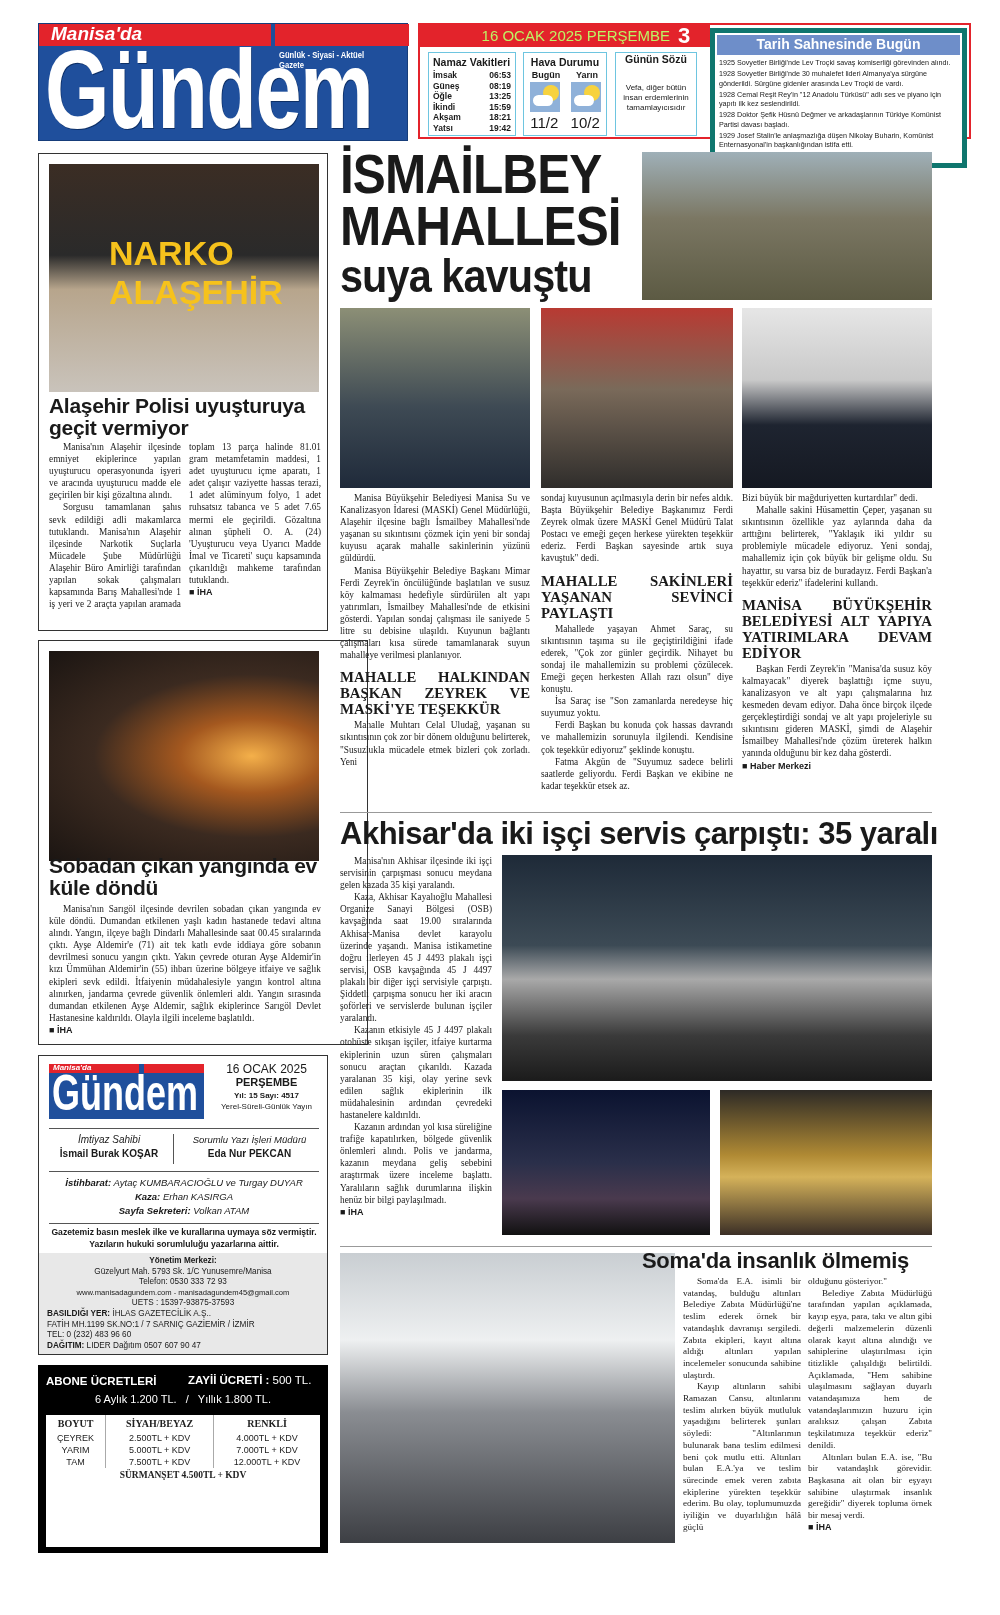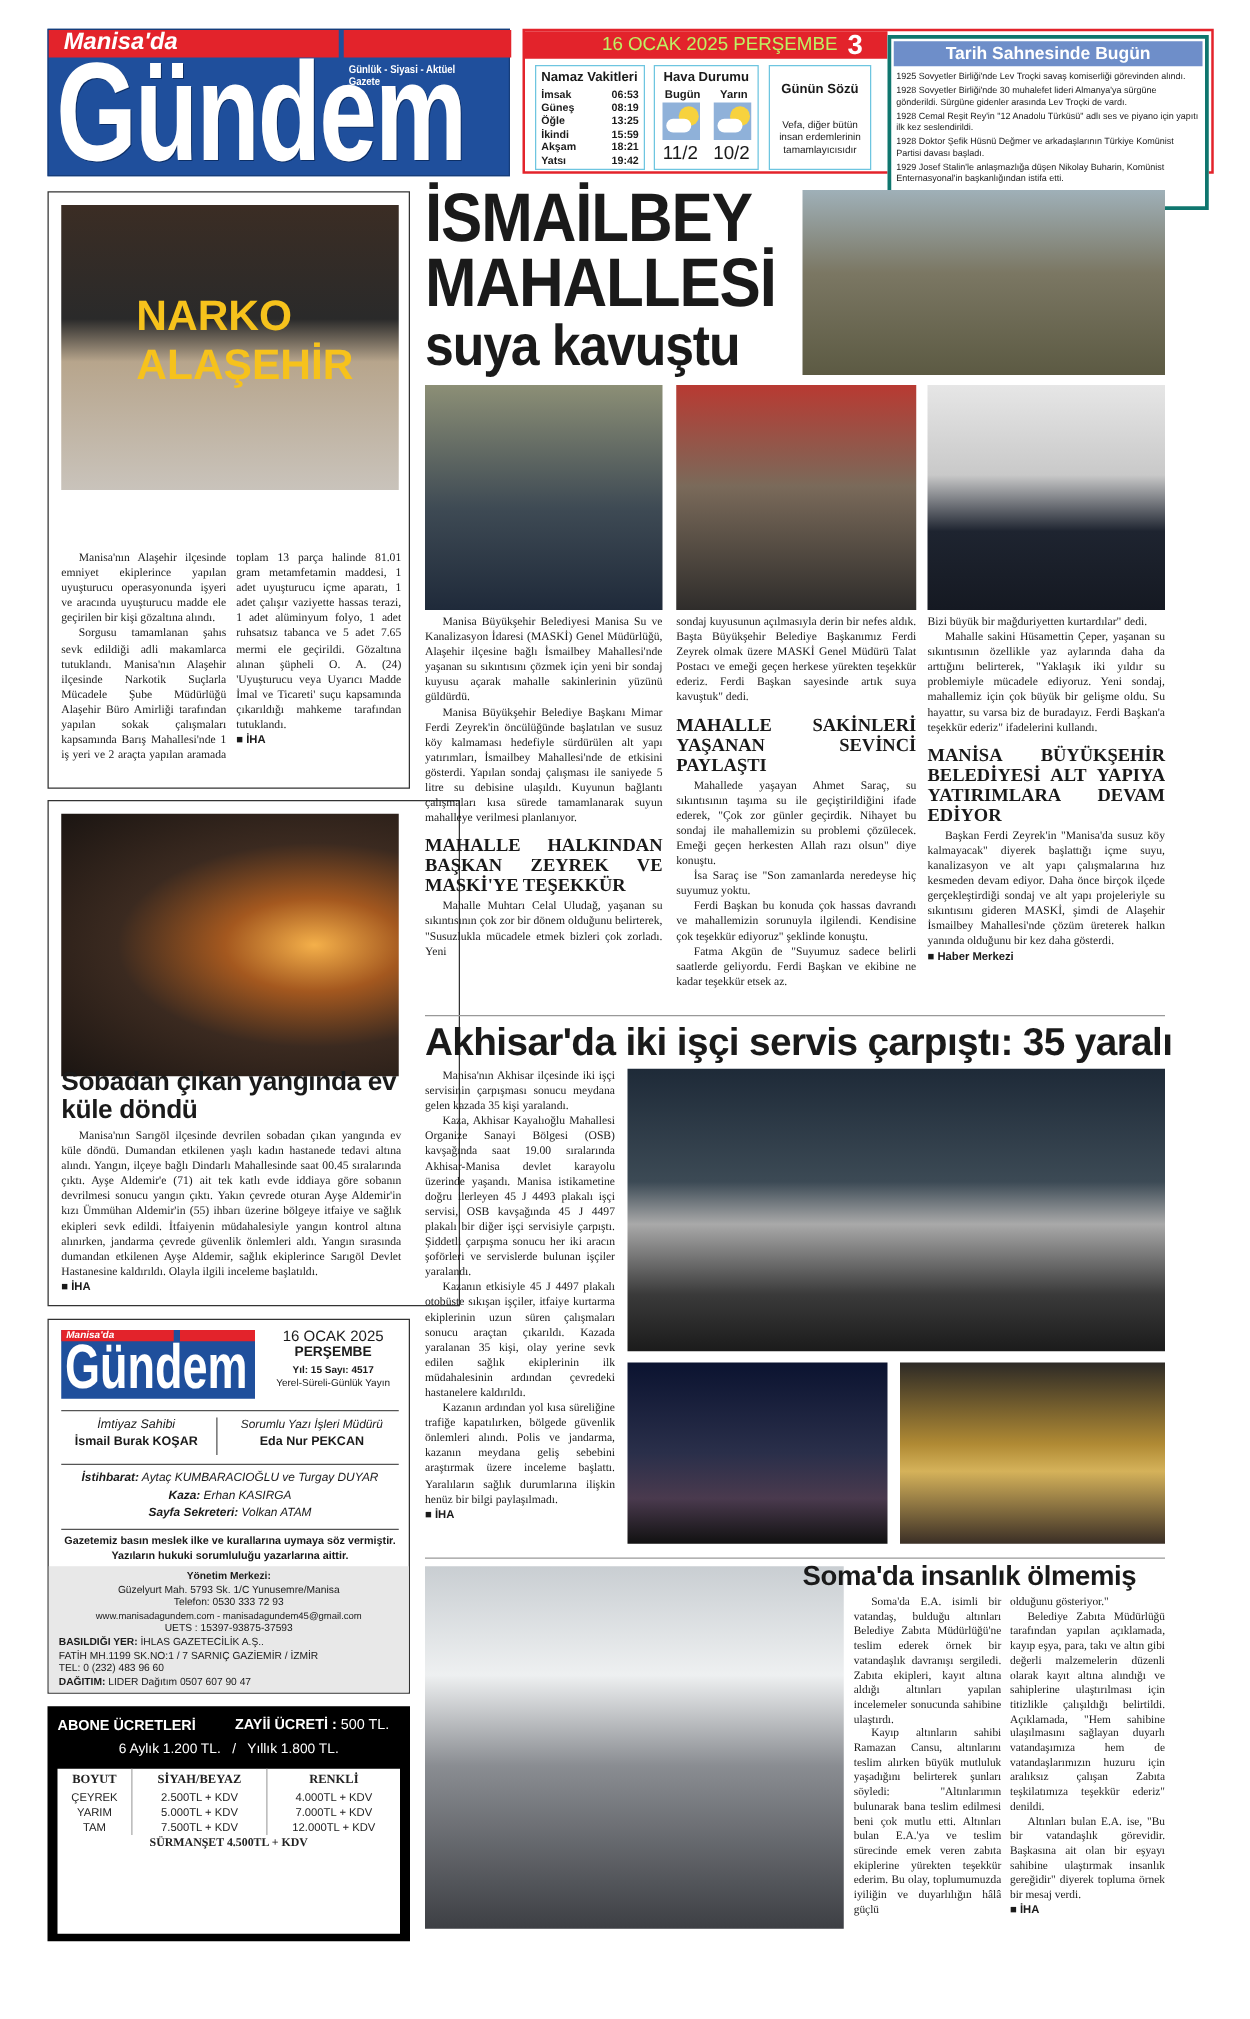--- a/index.html
+++ b/index.html
@@ -22,24 +22,24 @@
 #namaz h4{font:bold 10.5px "Liberation Sans",sans-serif;margin-bottom:2px;white-space:nowrap}
 #namaz .row{display:flex;justify-content:space-between;font:bold 8.5px/10.5px "Liberation Sans",sans-serif}
 #hava{left:103px;top:27px;width:84px;height:84px;text-align:center;padding-top:3px}
 #hava h4{font:bold 10.5px "Liberation Sans",sans-serif}
 #hava .days{display:flex;justify-content:space-around;font:bold 9px "Liberation Sans",sans-serif;margin-top:2px}
 #hava .icons{display:flex;justify-content:space-around;margin-top:2px}
 .wicon{width:30px;height:30px;background:#8fb1d9;position:relative;overflow:hidden}
 .wicon .sun{position:absolute;left:13px;top:3px;width:16px;height:16px;border-radius:50%;background:#f7d23e}
 .wicon .cloud{position:absolute;left:3px;top:13px;width:20px;height:11px;border-radius:6px;background:#fff}
 #hava .temps{display:flex;justify-content:space-around;font:15px "Liberation Sans",sans-serif;margin-top:2px}
-#soz{left:195px;top:27px;width:82px;height:84px;text-align:center;padding-top:12px}
+#soz{left:195px;top:27px;width:82px;height:84px;text-align:center;padding-top:0}
 #soz h4{font:bold 10.5px "Liberation Sans",sans-serif}
 #soz p{font:8px/10px "Liberation Sans",sans-serif;margin-top:18px;padding:0 3px}
-#tarih{left:290px;top:3px;width:257px;height:140px;border:3px solid #0f766e}
+#tarih{left:290px;top:3px;width:257px;height:140px;border:5px solid #0f766e}
 #tarih h4{background:#6e8ec9;color:#fff;font:bold 14px "Liberation Sans",sans-serif;text-align:center;height:20px;margin:2px;padding-top:1px}
 #tarih p{font:7.2px/9.3px "Liberation Sans",sans-serif;padding:1px 4px}
 
 .lbox{border:1px solid #333}
 .img{background:#555;overflow:hidden}
 h2.hd{font:bold 21px/22px "Liberation Sans",sans-serif;letter-spacing:-.3px}
 .body{font:9.3px/12.1px "Liberation Serif",serif;text-align:justify}
 .body p{text-indent:14px}
 .cols2{column-count:2;column-gap:8px}
 .iha{font:bold 9px "Liberation Sans",sans-serif}
@@ -138,20 +138,21 @@
     <p>1928 Cemal Reşit Rey'in "12 Anadolu Türküsü" adlı ses ve piyano için yapıtı ilk kez seslendirildi.</p>
     <p>1928 Doktor Şefik Hüsnü Değmer ve arkadaşlarının Türkiye Komünist Partisi davası başladı.</p>
     <p>1929 Josef Stalin'le anlaşmazlığa düşen Nikolay Buharin, Komünist Enternasyonal'in başkanlığından istifa etti.</p>
   </div>
 </div>
 
 <div class="abs lbox" style="left:38px;top:153px;width:290px;height:478px">
   <div class="img" style="position:absolute;left:10px;top:10px;width:270px;height:228px;background:linear-gradient(180deg,#3b2d24 0%,#2a2a2a 40%,#b7a58c 55%,#c9c3bb 100%)">
     <div style="position:absolute;left:60px;top:70px;color:#f6c21c;font:bold 34px 'Liberation Sans',sans-serif">NARKO ALAŞEHİR</div>
   </div>
+  <h2 class="hd abs" style="left:10px;top:241px;width:275px">Alaşehir Polisi uyuşturuya geçit vermiyor</h2>
   <div class="body cols2 abs" style="left:10px;top:287px;width:272px;height:185px">
     <p>Manisa'nın Alaşehir ilçesinde emniyet ekiplerince yapılan uyuşturucu operasyonunda işyeri ve aracında uyuşturucu madde ele geçirilen bir kişi gözaltına alındı.</p>
     <p>Sorgusu tamamlanan şahıs sevk edildiği adli makamlarca tutuklandı. Manisa'nın Alaşehir ilçesinde Narkotik Suçlarla Mücadele Şube Müdürlüğü Alaşehir Büro Amirliği tarafından yapılan sokak çalışmaları kapsamında Barış Mahallesi'nde 1 iş yeri ve 2 araçta yapılan aramada toplam 13 parça halinde 81.01 gram metamfetamin maddesi, 1 adet uyuşturucu içme aparatı, 1 adet çalışır vaziyette hassas terazi, 1 adet alüminyum folyo, 1 adet ruhsatsız tabanca ve 5 adet 7.65 mermi ele geçirildi. Gözaltına alınan şüpheli O. A. (24) 'Uyuşturucu veya Uyarıcı Madde İmal ve Ticareti' suçu kapsamında çıkarıldığı mahkeme tarafından tutuklandı.</p>
     <span class="iha">■ <span>İHA</span></span>
   </div>
 </div>
 
 <div class="abs lbox" style="left:38px;top:640px;width:330px;height:405px">
   <div class="img" style="position:absolute;left:10px;top:10px;width:270px;height:210px;background:radial-gradient(ellipse at 75% 50%,#f4b04a 0%,#a4581f 25%,#3b2a20 55%,#1b1512 100%)"></div>
   <h2 class="hd abs" style="left:10px;top:214px;width:275px">Sobadan çıkan yangında ev küle döndü</h2>

